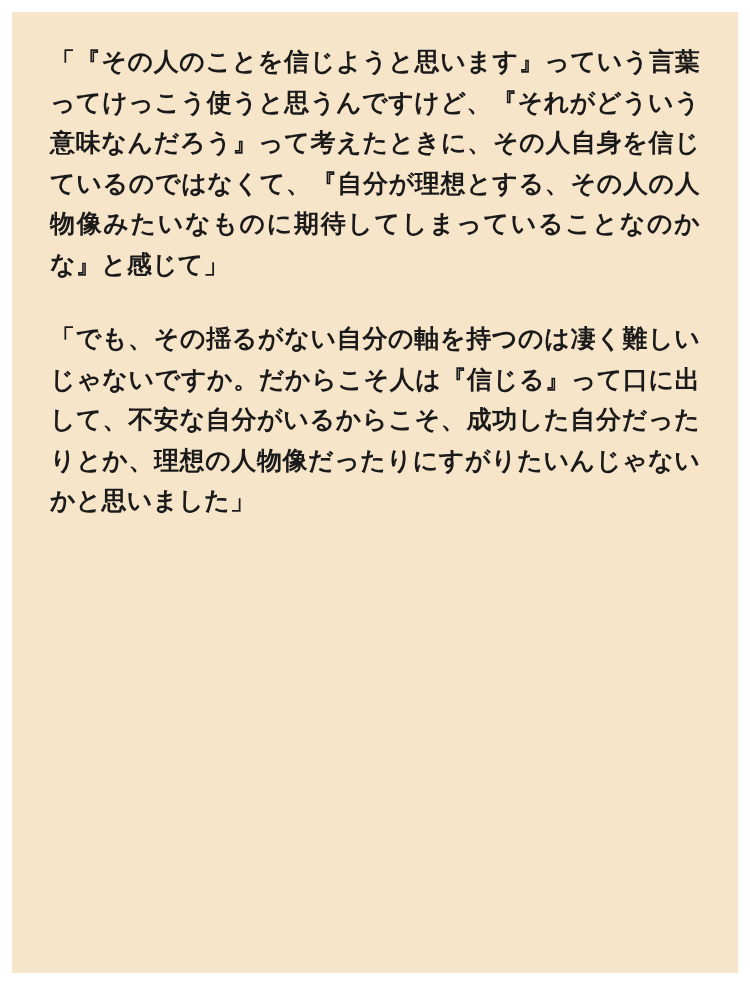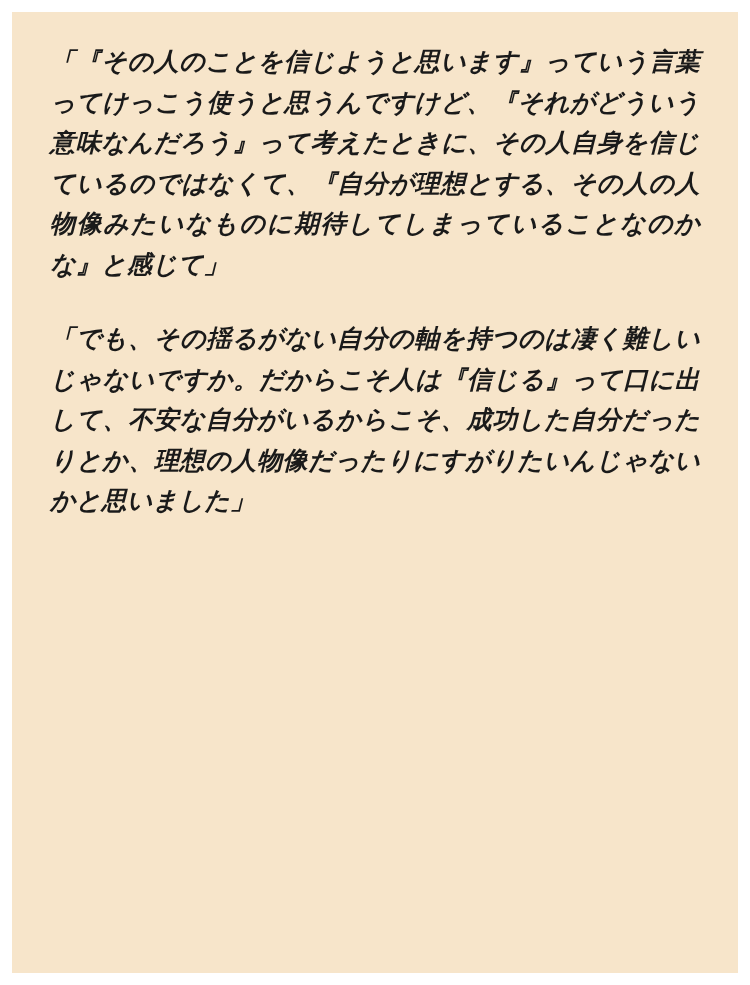--- a/index.html
+++ b/index.html
@@ -12,21 +12,20 @@
     background: #ffffff;
     font-family: "DejaVu Sans", "Liberation Sans", sans-serif;
   }
   .page {
     position: relative;
     width: 750px;
     height: 985px;
     background: #ffffff;
     box-sizing: border-box;
     padding: 12px 12px 24px 12px;
-    font-style: italic;
   }
   .card {
     width: 726px;
     height: 961px;
     background: #f7e5ca;
     box-sizing: border-box;
     padding: 30px 38px 30px 38px;
   }
   .quote-block {
     color: #1a1a1a;

